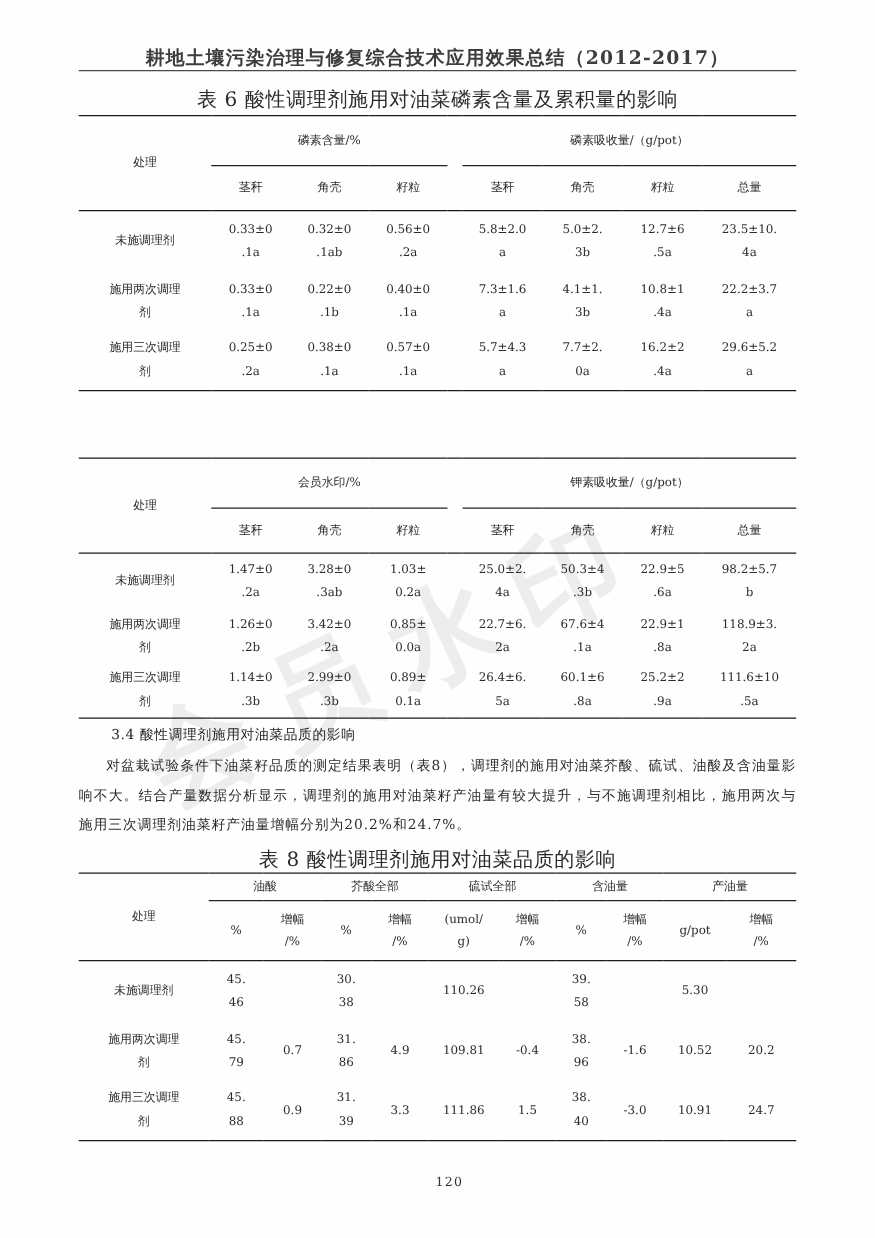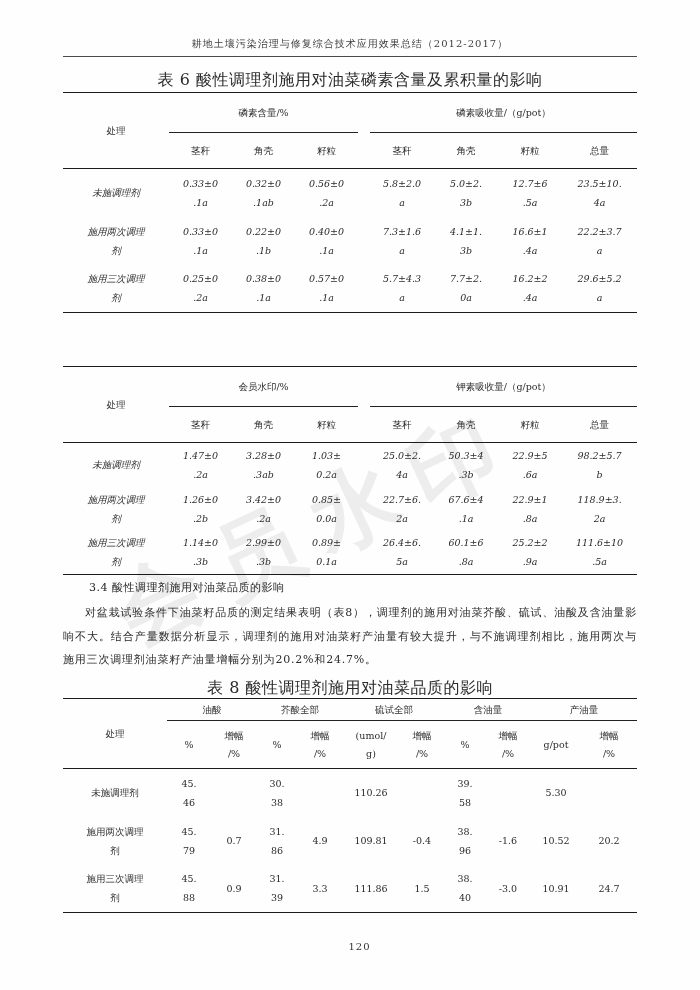--- a/index.html
+++ b/index.html
@@ -1,35 +1,35 @@
 <!DOCTYPE html>
 <html><head>
 <meta charset="utf-8">
 <style>
   * { margin:0; padding:0; box-sizing:border-box; }
   html,body { background:#ffffff; }
   body { font-family:"DejaVu Serif","Liberation Serif",serif; color:#2b2b2b; }
   .page { position:relative; width:700px; height:990px; background:#fefefe; overflow:hidden; }
 
   .running-header { position:absolute; top:37px; left:63px; width:574px; text-align:center;
-    font-size:10px; letter-spacing:1px; color:#3d3d3d; font-weight:normal; }
+    font-size:15px; letter-spacing:1px; color:#3d3d3d; font-weight:bold; }
   .header-rule { position:absolute; top:56px; left:63px; width:574px; border-top:1px solid #4a4a4a; }
 
   .caption { position:absolute; left:63px; width:574px; text-align:center; font-size:16px;
     color:#2b2b2b; letter-spacing:0.5px; }
 
   table.tbl { position:absolute; left:63px; width:574px; border-collapse:collapse;
     border-top:1.7px solid #1b1b1b; border-bottom:1.7px solid #1b1b1b; table-layout:fixed; }
   .tbl th, .tbl td { font-weight:normal; text-align:center; vertical-align:middle;
     font-size:9.5px; line-height:19px; white-space:pre-line; padding:0; color:#2b2b2b; }
   .tbl .treat-h { border-bottom:1.7px solid #1b1b1b; }
   .tbl .grp-h { border-bottom:1.1px solid #222; height:40px; }
   .tbl .gap-h { border-bottom:none; }
   .tbl tr.sub th { border-bottom:1.7px solid #1b1b1b; height:36px; }
-  .t67 tbody td { height:48px;font-style:italic; }
+  .t67 tbody td { height:48px; }
   .t7 tbody td { height:44px; }
   .t8 .grp-h { height:22px; }
   .t8 tr.sub th { height:48px; line-height:18px; }
   .t8 tbody td { height:48px; }
 
   .section-heading { position:absolute; left:63px; width:574px; padding-left:26px;
     font-size:11px; font-weight:normal; color:#1e1e1e; letter-spacing:0.5px; }
   .body-paragraph { position:absolute; left:63px; width:574px; font-size:11px;
     line-height:23.5px; text-align:justify; text-indent:2em; letter-spacing:0.8px; color:#2b2b2b; }
 
@@ -107,21 +107,21 @@
 .1a</td>
         <td>0.22±0
 .1b</td>
         <td>0.40±0
 .1a</td>
         <td></td>
         <td>7.3±1.6
 a</td>
         <td>4.1±1.
 3b</td>
-        <td>16.6±1
+        <td>10.8±1
 .4a</td>
         <td>22.2±3.7
 a</td>
       </tr>
       <tr>
         <td class="treat">施用三次调理
 剂</td>
         <td>0.25±0
 .2a</td>
         <td>0.38±0

